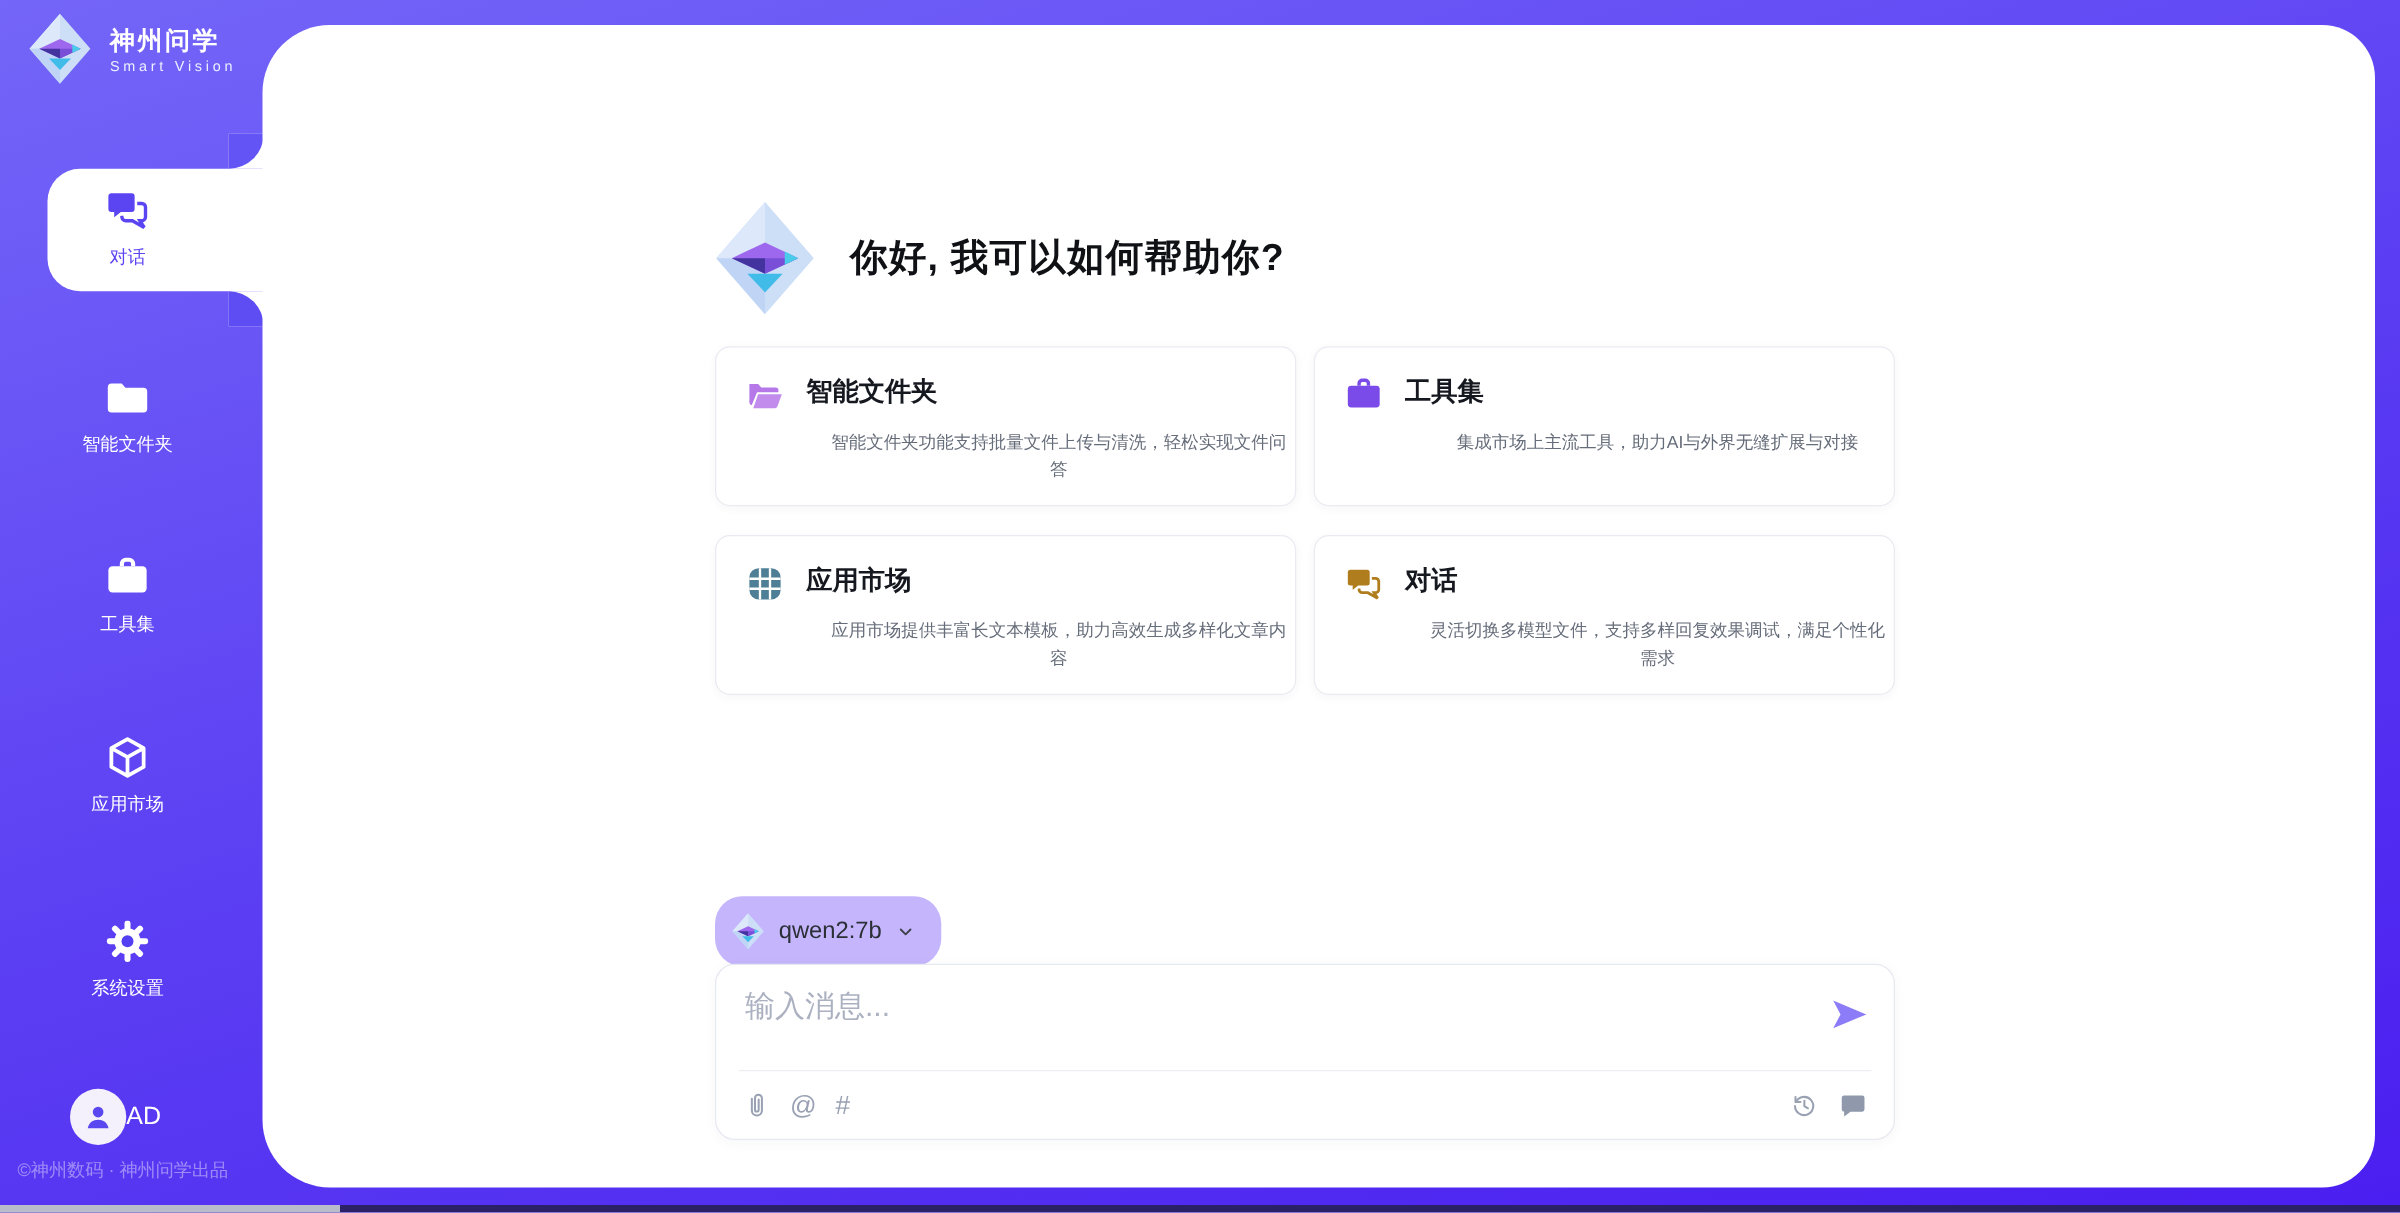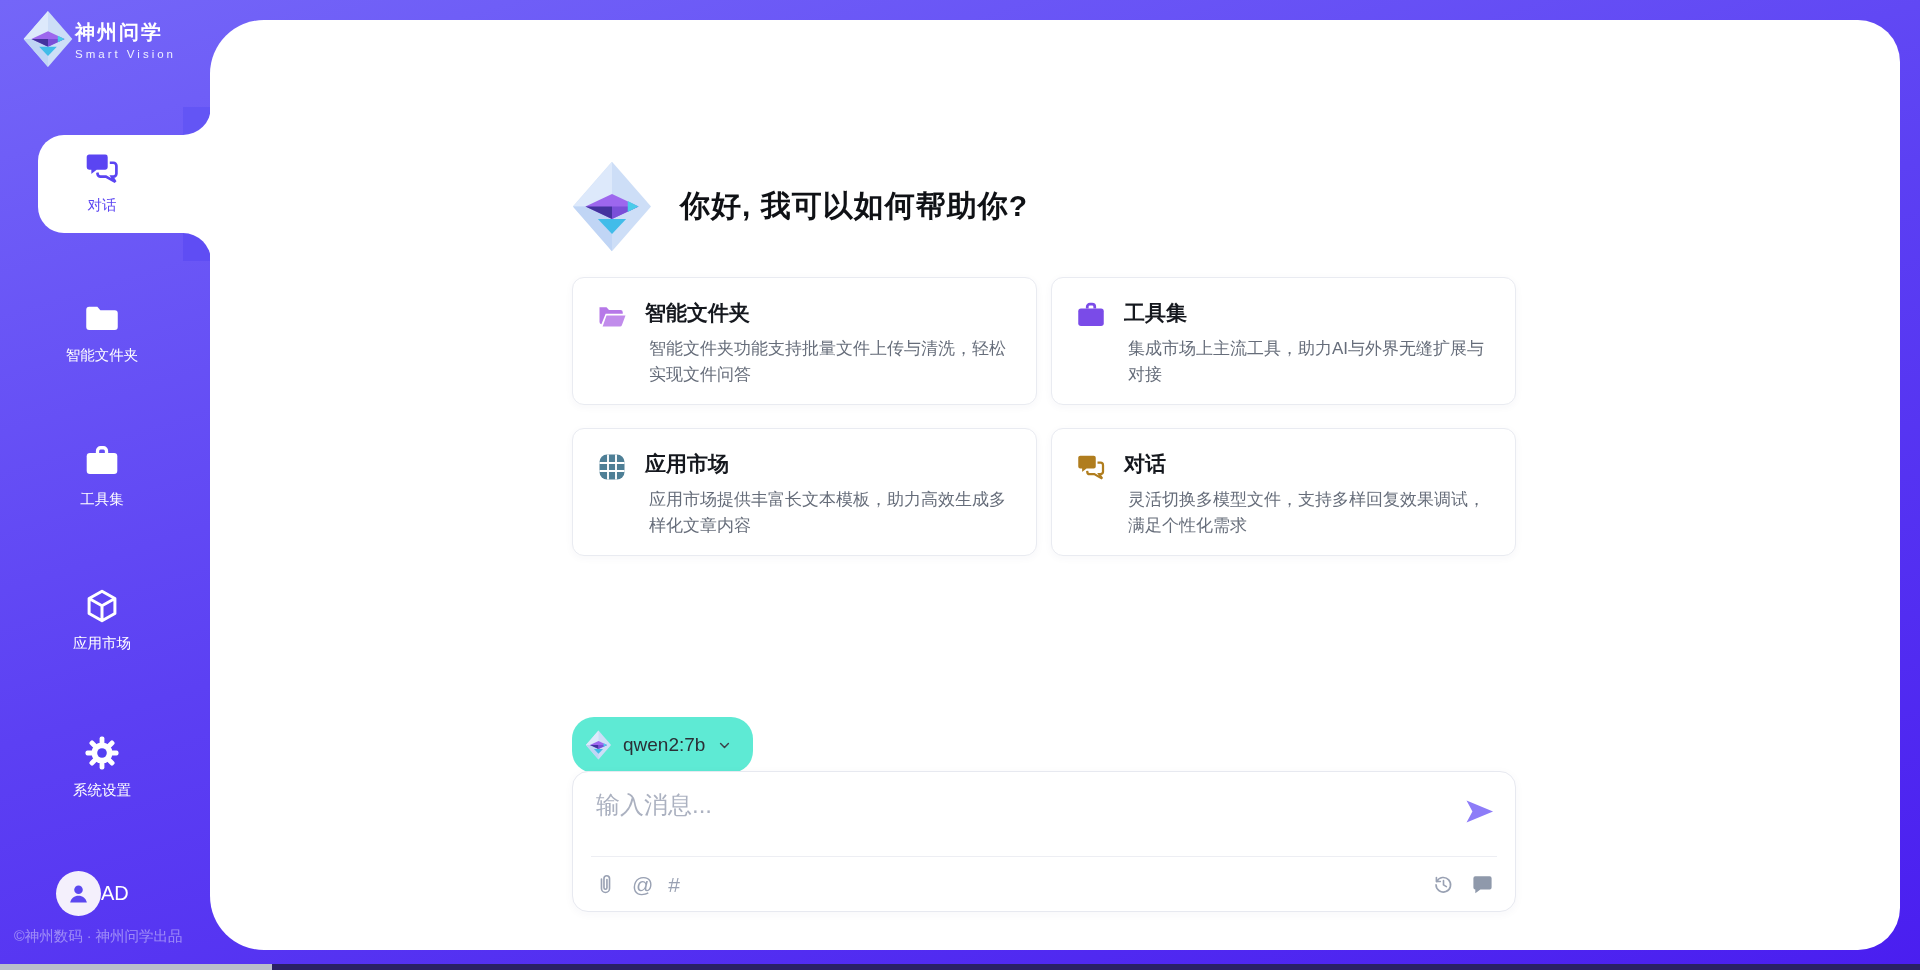--- a/index.html
+++ b/index.html
@@ -11,21 +11,21 @@
   }
   svg { display:block; }
 
   
   .main-panel {
     position:absolute; left:210px; top:20px; width:1690px; height:930px;
     background:#ffffff; border-radius:54px 42px 42px 54px;
   }
 
   
-  .brand { position:absolute; left:22px; top:10px; display:flex; align-items:center; gap:1px; }
+  .brand { position:absolute; left:22px; top:10px; display:flex; align-items:center; gap:14px; }
   .brand .gem-sm { width:52px; height:58px; }
   .brand-text { color:#fff; }
   .brand-name { font-size:20px; font-weight:bold; letter-spacing:2px; }
   .brand-sub { font-size:11.5px; letter-spacing:3px; margin-top:2px; color:#eef0ff; }
 
   
   .active-tab {
     position:absolute; left:38px; top:135px; width:176px; height:98px;
     background:#fff; border-radius:26px 0 0 26px;
   }
@@ -66,31 +66,31 @@
     column-gap:14px; row-gap:23px;
   }
   .card {
     background:#fff; border:1px solid #e9ebf1; border-radius:12px;
     box-shadow:0 2px 8px rgba(40,40,90,0.04);
     padding:21px 24px 0 24px; display:flex; gap:18px; cursor:pointer;
   }
   .card .c-icon { width:30px; height:30px; flex:none; margin-top:2px; }
   .card .c-icon svg { width:100%; height:100%; }
   .card h3 { margin:0 0 9px 0; font-size:21px; font-weight:bold; color:#15181e; }
-  .card p  { margin:4px; font-size:17px; line-height:1.55; color:#666d7a; width:372px; }
+  .card p  { margin:16px; font-size:14px; line-height:1.55; color:#666d7a; width:372px;text-align:center; }
   .card-1 .c-icon { color:#b678e8; }
   .card-2 .c-icon { color:#7a4be8; }
   .card-3 .c-icon { color:#4e7f96; }
   .card-4 .c-icon { color:#b07d1e; }
 
   
   .model-pill {
     position:absolute; left:362px; top:697px; height:56px;
     display:inline-flex; align-items:center; gap:11px;
-    background:#5eead4; border-radius:22px; padding:0 20px 0 13px; cursor:pointer;
+    background:#c4b5fd; border-radius:22px; padding:0 20px 0 13px; cursor:pointer;
   }
   .model-pill .gem-xs { width:27px; height:30px; }
   .model-name { font-size:19px; color:#2b2f36; }
   .model-pill .chev { width:17px; height:17px; color:#3c4048; }
 
   
   .composer {
     position:absolute; left:362px; top:751px; width:944px; height:141px;
     background:#fff; border:1.5px solid #e7e9f0; border-radius:16px;
     box-shadow:0 2px 10px rgba(40,40,90,0.04);

